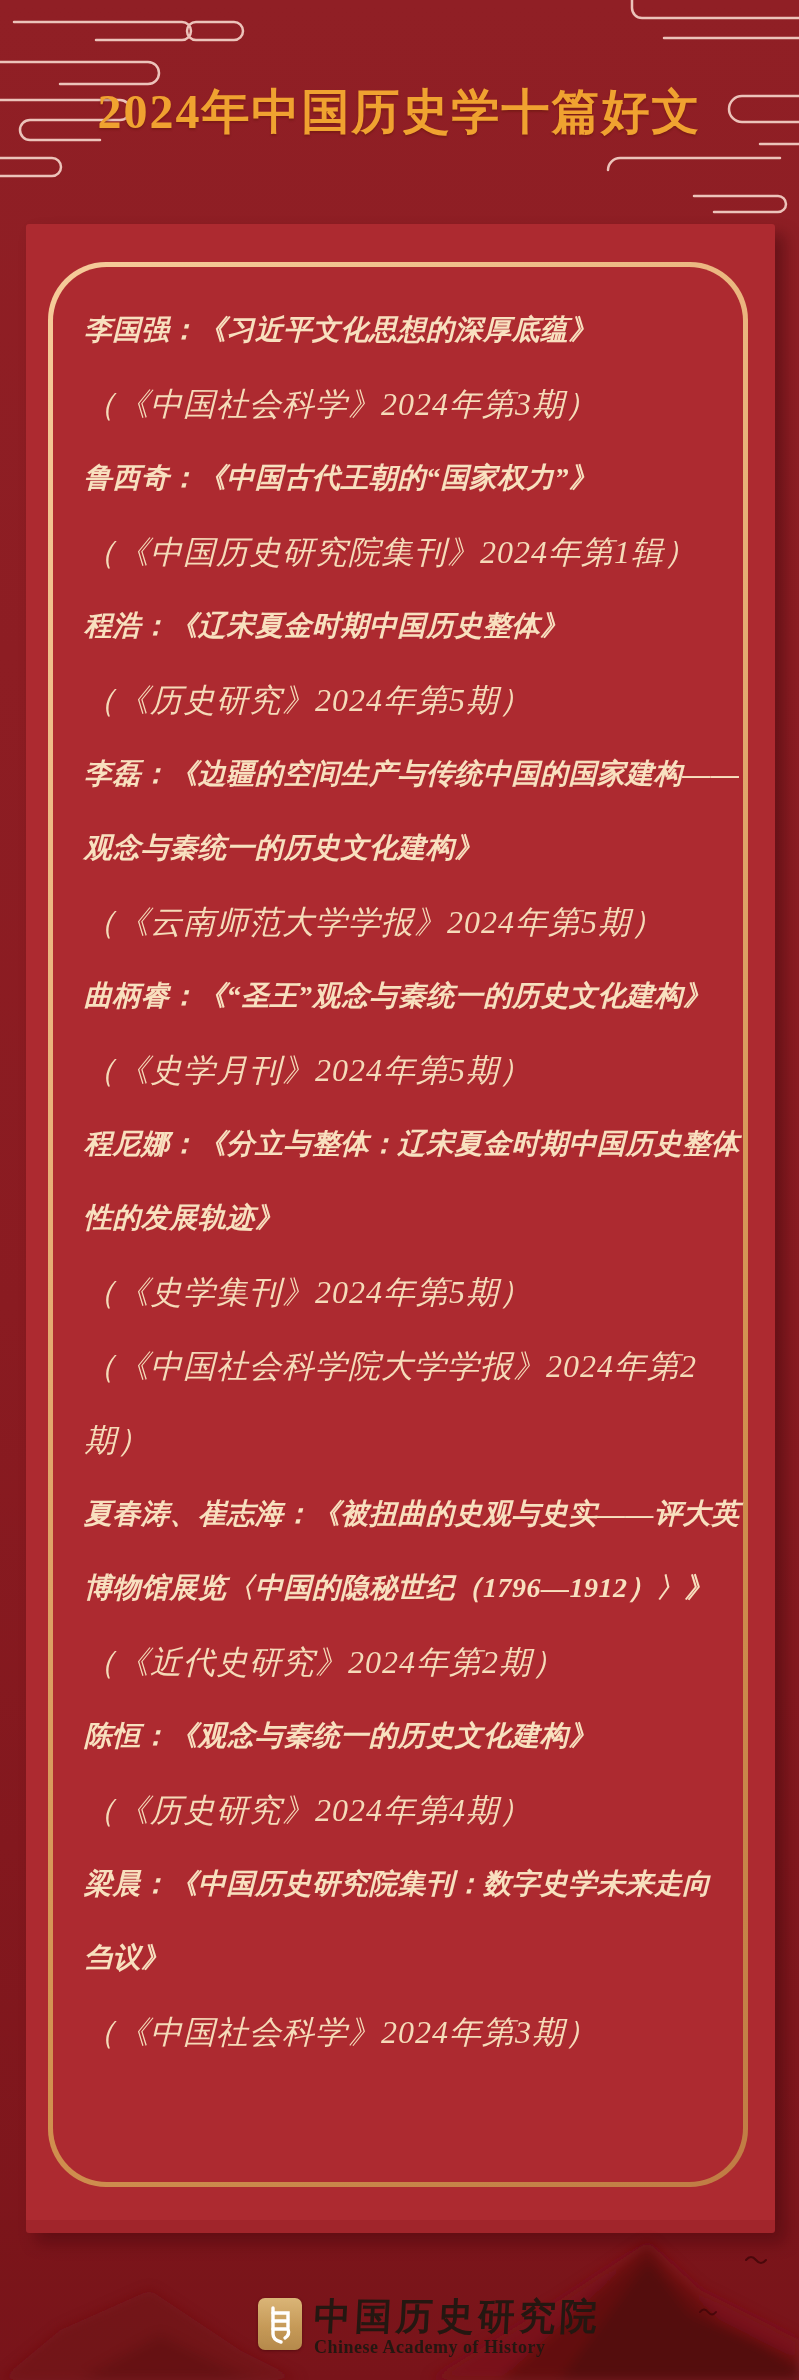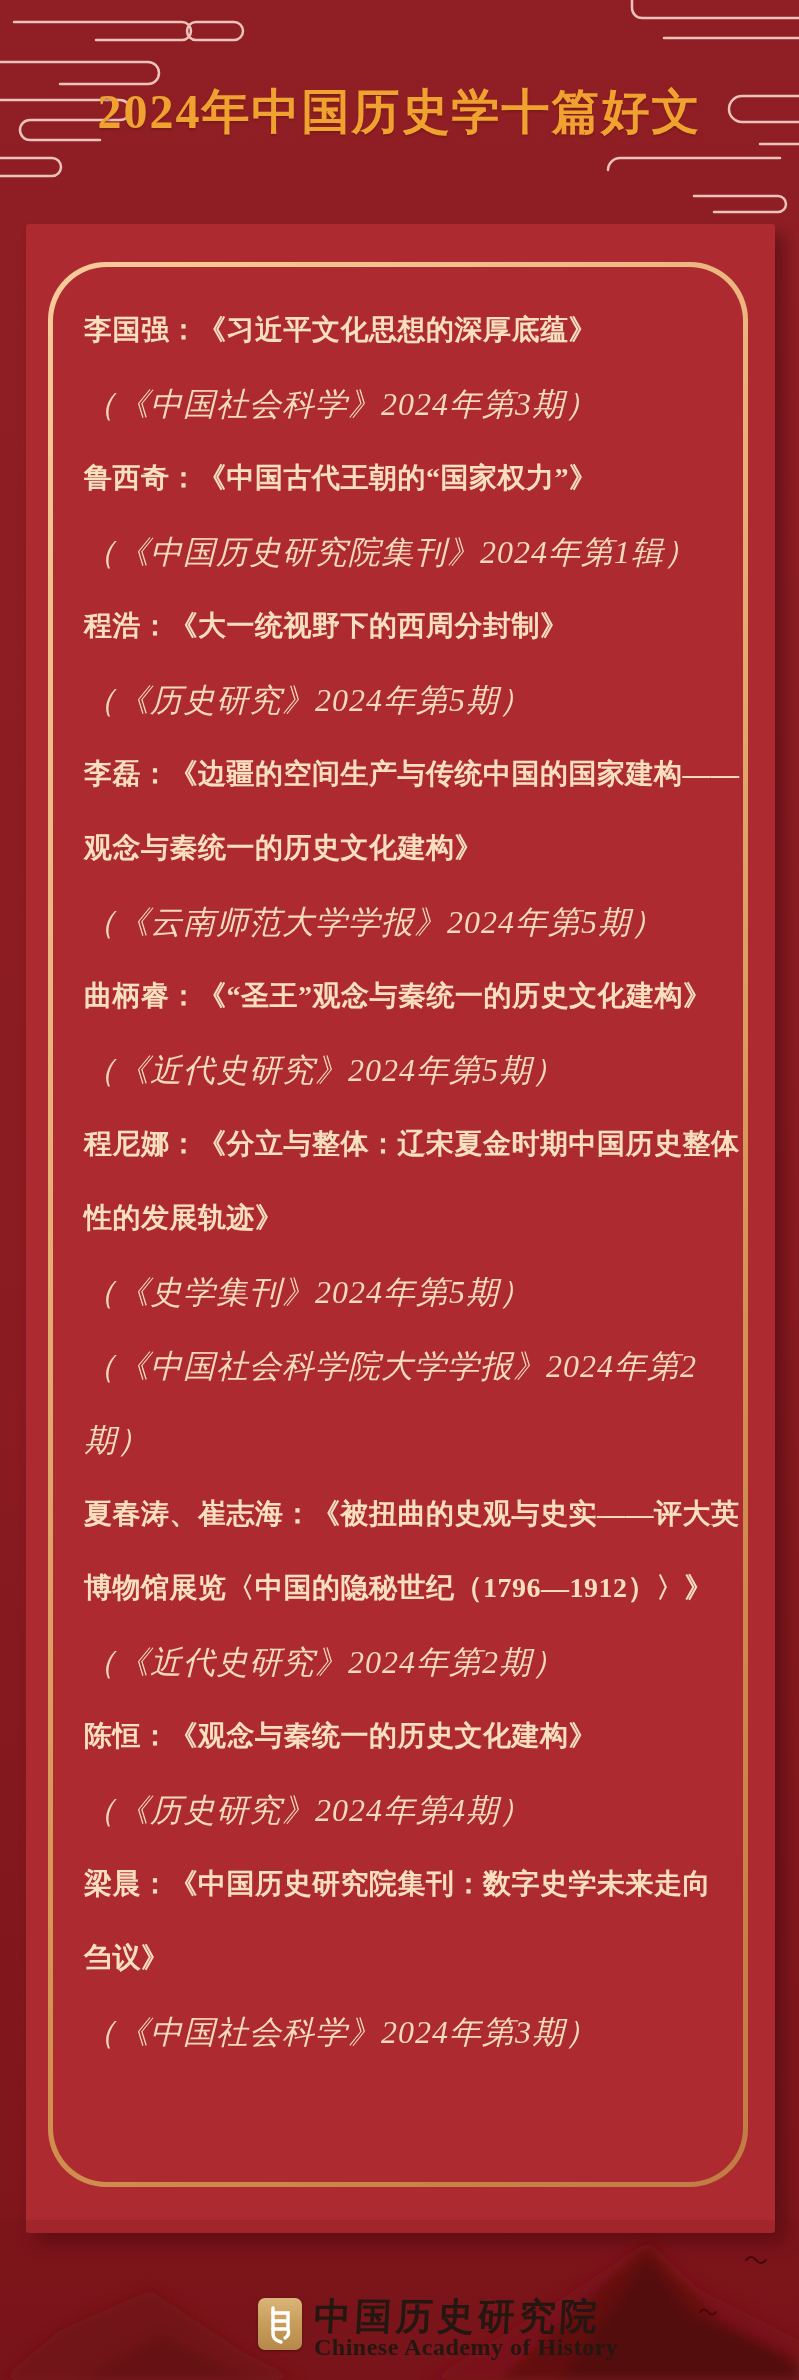--- a/index.html
+++ b/index.html
@@ -29,21 +29,21 @@
   }
   .gold-frame {
     position:absolute; left:22px; top:38px; width:700px; height:1925px;
     border-radius:58px; padding:5px;
     background:linear-gradient(135deg,#f6cb9a 0%,#e8b078 35%,#d1904f 70%,#c07c44 100%);
   }
   .frame-inner { width:100%; height:100%; border-radius:54px; background:#ad2a30; }
   .entries { position:absolute; left:58px; top:69px; width:672px; }
   .entry-title {
     font-size:28px; font-weight:700; line-height:74px; letter-spacing:0.5px;
-    color:#f8e0bf; white-space:pre-line;
+    color:#f8e0bf; white-space:pre-line;font-style:italic;
   }
   .entry-citation {
     font-size:32px; font-weight:400; font-style:italic; line-height:74px; letter-spacing:1px;
     color:#f5dbb9; white-space:pre-line;
   }
   
   .footer-art { position:absolute; left:0; bottom:0; width:799px; height:160px; }
   .logo {
     position:absolute; left:258px; top:2298px; height:56px;
     display:flex; align-items:flex-start;
@@ -53,21 +53,21 @@
     background:linear-gradient(180deg,#dab577 0%,#c69a58 55%,#b5894b 100%);
     display:flex; align-items:center; justify-content:center;
     box-shadow:0 1px 3px rgba(40,0,3,0.4);
   }
   .logo-text { margin-left:12px; }
   .logo-zh {
     font-size:37px; font-weight:700; letter-spacing:4px; line-height:38px;
     color:#241711; white-space:nowrap; transform:skewX(-3deg);
   }
   .logo-en {
-    font-size:24px; font-weight:700; letter-spacing:0.5px; line-height:20px;
+    font-size:18px; font-weight:700; letter-spacing:0.5px; line-height:20px;
     color:#241711; white-space:nowrap; margin-top:1px;
   }
 </style>
 </head>
 <body>
 
 <div class="poster">
 
   <svg class="clouds-top" viewBox="0 0 799 230" fill="none" stroke="#ecc3ba" stroke-width="2.5" stroke-linecap="round">
 
@@ -94,31 +94,31 @@
     <div class="entries">
       <div class="entry">
         <p class="entry-title">李国强：《习近平文化思想的深厚底蕴》</p>
         <p class="entry-citation">（《中国社会科学》2024年第3期）</p>
       </div>
       <div class="entry">
         <p class="entry-title">鲁西奇：《中国古代王朝的“国家权力”》</p>
         <p class="entry-citation">（《中国历史研究院集刊》2024年第1辑）</p>
       </div>
       <div class="entry">
-        <p class="entry-title">程浩：《大一统视野下的西周分封制》</p>
+        <p class="entry-title">程浩：《辽宋夏金时期中国历史整体》</p>
         <p class="entry-citation">（《历史研究》2024年第5期）</p>
       </div>
       <div class="entry">
         <p class="entry-title">李磊：《边疆的空间生产与传统中国的国家建构——
 观念与秦统一的历史文化建构》</p>
         <p class="entry-citation">（《云南师范大学学报》2024年第5期）</p>
       </div>
       <div class="entry">
         <p class="entry-title">曲柄睿：《“圣王”观念与秦统一的历史文化建构》</p>
-        <p class="entry-citation">（《近代史研究》2024年第5期）</p>
+        <p class="entry-citation">（《史学月刊》2024年第5期）</p>
       </div>
       <div class="entry">
         <p class="entry-title">程尼娜：《分立与整体：辽宋夏金时期中国历史整体
 性的发展轨迹》</p>
         <p class="entry-citation">（《史学集刊》2024年第5期）</p>
       </div>
       <div class="entry">
         <p class="entry-citation">（《中国社会科学院大学学报》2024年第2期）</p>
       </div>
       <div class="entry">

